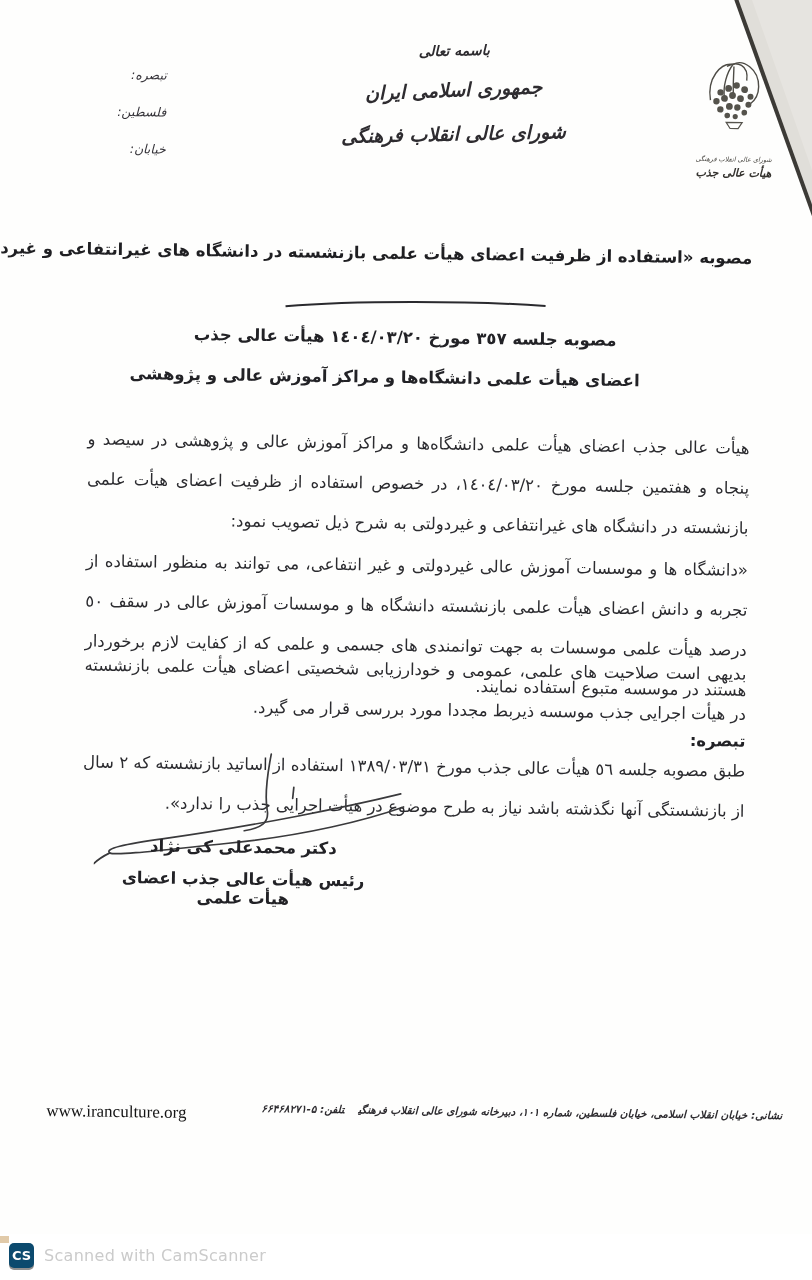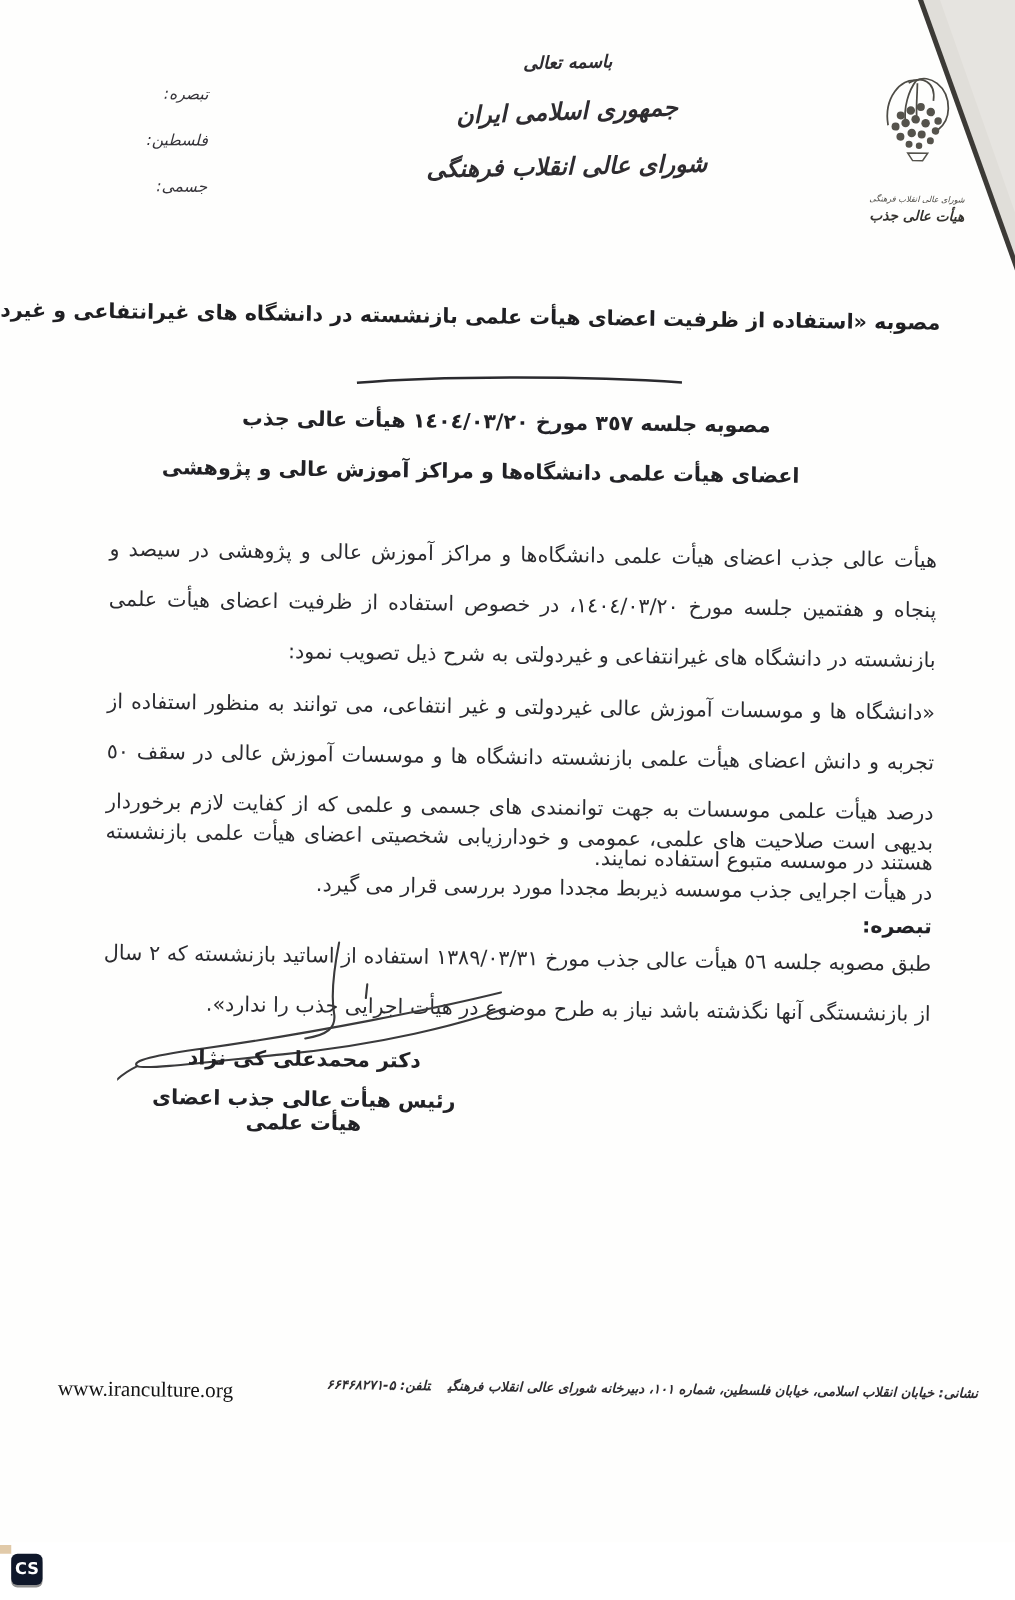--- a/index.html
+++ b/index.html
@@ -39,36 +39,36 @@
   #sig-svg{left:96px;top:752px;width:312px;height:118px;}
   #sig-name{left:128px;top:840px;width:235px;text-align:center;font-weight:bold;font-size:16.5px;color:#222226;}
   #sig-title{left:118px;top:872px;width:255px;text-align:center;font-weight:bold;font-size:16.5px;color:#222226;}
   
   #site{left:52px;top:1106px;width:170px;font-family:"Liberation Serif","DejaVu Serif",serif;font-size:17px;color:#141414;}
   #address{left:398px;top:1104px;width:390px;text-align:left;font-size:10.5px;font-style:italic;font-weight:bold;color:#2e2c30;white-space:nowrap;}
   #address .phone{margin-right:14px;}
   
   #cs-bar{position:absolute;left:0;bottom:0;width:812px;height:46px;background:#ffffff;}
   #cs-speck{position:absolute;left:0;top:2px;width:9px;height:7px;background:#d9bd93;opacity:.8;}
-  #cs-badge{position:absolute;left:9px;top:9px;width:25px;height:25px;background:#0f172a;border-radius:5px;
+  #cs-badge{position:absolute;left:9px;top:9px;width:25px;height:25px;background:#0c4a6e;border-radius:5px;
     color:#ffffff;font-weight:bold;font-size:13px;line-height:25px;text-align:center;
     box-shadow:0 2px 0 #8f8f8f;}
   #cs-text{position:absolute;left:44px;top:12px;font-size:16px;color:#cbcbcb;letter-spacing:.3px;}
 </style>
 </head>
 <body>
 
 <div id="scan">
 
   <div id="letter">
 
     <div id="fields" class="abs rtl hand">
       <div>تبصره:</div>
       <div>فلسطین:</div>
-      <div>جسمی:</div>
+      <div>خیابان:</div>
     </div>
 
     <div id="bismillah" class="abs rtl callig">باسمه تعالی</div>
     <div id="country" class="abs rtl callig">جمهوری اسلامی ایران</div>
     <div id="council" class="abs rtl callig">شورای عالی انقلاب فرهنگی</div>
 
     <div id="emblem" class="abs">
       <svg width="76" height="96" viewBox="0 0 76 96">
         <g fill="none" stroke="#4e4c46" stroke-width="1.4">
           <path d="M14,46 C10,24 24,8 36,10 C30,18 26,32 28,44"></path>
@@ -133,13 +133,14 @@
   <svg id="corner" viewBox="0 0 90 220" preserveAspectRatio="none">
     <polygon points="14,0 90,0 90,212" fill="#e0ded9"></polygon>
     <polygon points="30,0 90,0 90,170" fill="#e6e4e0"></polygon>
     <line x1="13" y1="-4" x2="92" y2="216" stroke="#3c3a36" stroke-width="4"></line>
   </svg>
 </div>
 
 <div id="cs-bar">
   <div id="cs-speck"></div>
   <div id="cs-badge">CS</div>
+  <div id="cs-text">Scanned with CamScanner</div>
 </div>
 
 </body></html>

